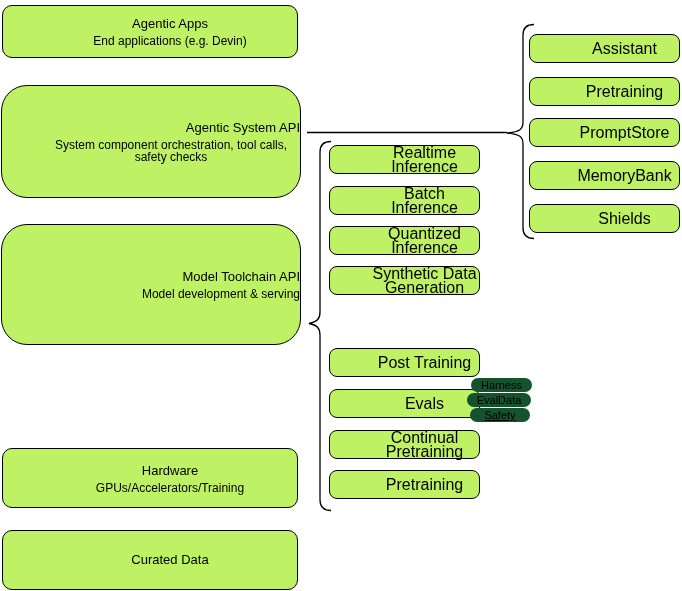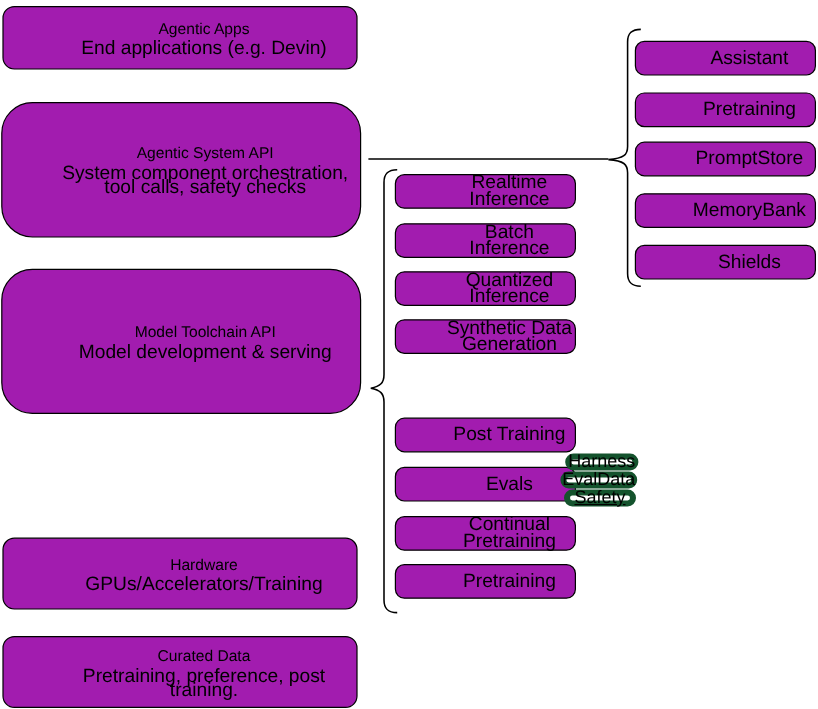--- a/index.html
+++ b/index.html
@@ -6,38 +6,38 @@
   body{
     width:682px;height:591px;position:relative;overflow:hidden;
     background:#ffffff;
     font-family:"Liberation Sans","DejaVu Sans",sans-serif;
     color:#000;
   }
   .canvas{position:absolute;inset:0;width:682px;height:591px;}
   .connectors{position:absolute;left:0;top:0;pointer-events:none;}
   .node{
     position:absolute;box-sizing:border-box;
-    background:#a21caf;border:1.2px solid #000;
+    background:#bef264;border:1.2px solid #000;
     display:flex;flex-direction:column;align-items:center;justify-content:center;
     text-align:center;
     padding-left:40px;
   }
   .lbox .title{font-size:13px;line-height:16px;}
-  .lbox .subtitle{font-size:16px;line-height:12px;margin-top:3px;}
+  .lbox .subtitle{font-size:12px;line-height:12px;margin-top:3px;}
   .mbox,.rbox{
     font-size:16px;line-height:14px;border-radius:8px;
     width:151px;height:29px;
   }
   .lbox.small{border-radius:10px;}
-  .lbox.big{border-radius:26px;}
+  .lbox.big{border-radius:26px;align-items:flex-end;}
   .pill{
     position:absolute;box-sizing:border-box;
-    background:#ffffff;border:5px solid #14532d;border-radius:8px;
+    background:#ffffff;border:7px solid #14532d;border-radius:8px;
     display:flex;align-items:center;justify-content:center;
-    font-size:15px;line-height:12px;z-index:5;
+    font-size:11px;line-height:12px;z-index:5;
   }
 </style>
 </head>
 <body>
 
 <div class="canvas">
 
   <svg class="connectors" width="682" height="591" viewBox="0 0 682 591">
     <path d="M307,132.5 L507,132.5" fill="none" stroke="#000" stroke-width="1.3"></path>
     <path d="M534,24.5 C526,24.5 523,28 523,35 L523,122 C523,129 520,132 507,133 C520,134 523,137 523,144 L523,228 C523,235 526,238.5 534,238.5" fill="none" stroke="#000" stroke-width="1.3"></path>
@@ -60,21 +60,20 @@
   </div>
 
 
   <div class="node lbox small" style="left:2px;top:448px;width:296px;height:60px;">
     <div class="title">Hardware</div>
     <div class="subtitle">GPUs/Accelerators/Training</div>
   </div>
 
   <div class="node lbox small" style="left:2px;top:530px;width:296px;height:60px;">
     <div class="title">Curated Data</div>
-    <div class="subtitle">Pretraining, preference, post training.</div>
   </div>
 
   <div class="node mbox" style="left:329px;top:145px;">Realtime Inference</div>
   <div class="node mbox" style="left:329px;top:186px;">Batch Inference</div>
   <div class="node mbox" style="left:329px;top:226px;">Quantized Inference</div>
   <div class="node mbox" style="left:329px;top:266px;">Synthetic Data Generation</div>
   <div class="node mbox" style="left:329px;top:348px;">Post Training</div>
   <div class="node mbox" style="left:329px;top:389px;">Evals</div>
   <div class="node mbox" style="left:329px;top:430px;">Continual Pretraining</div>
   <div class="node mbox" style="left:329px;top:470px;">Pretraining</div>

